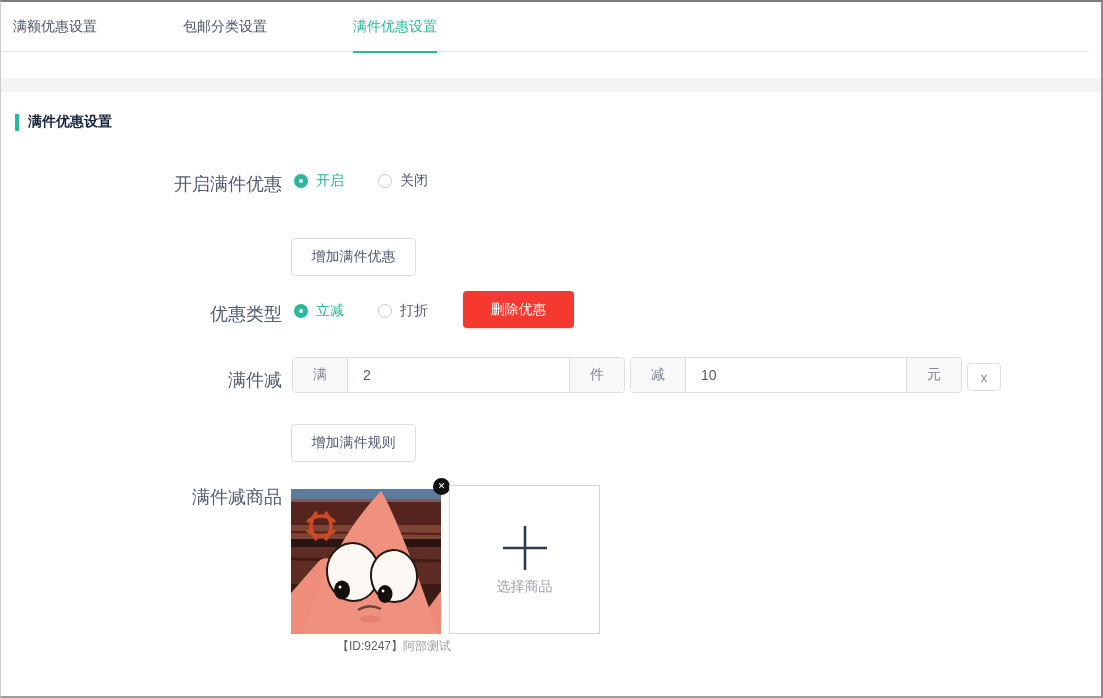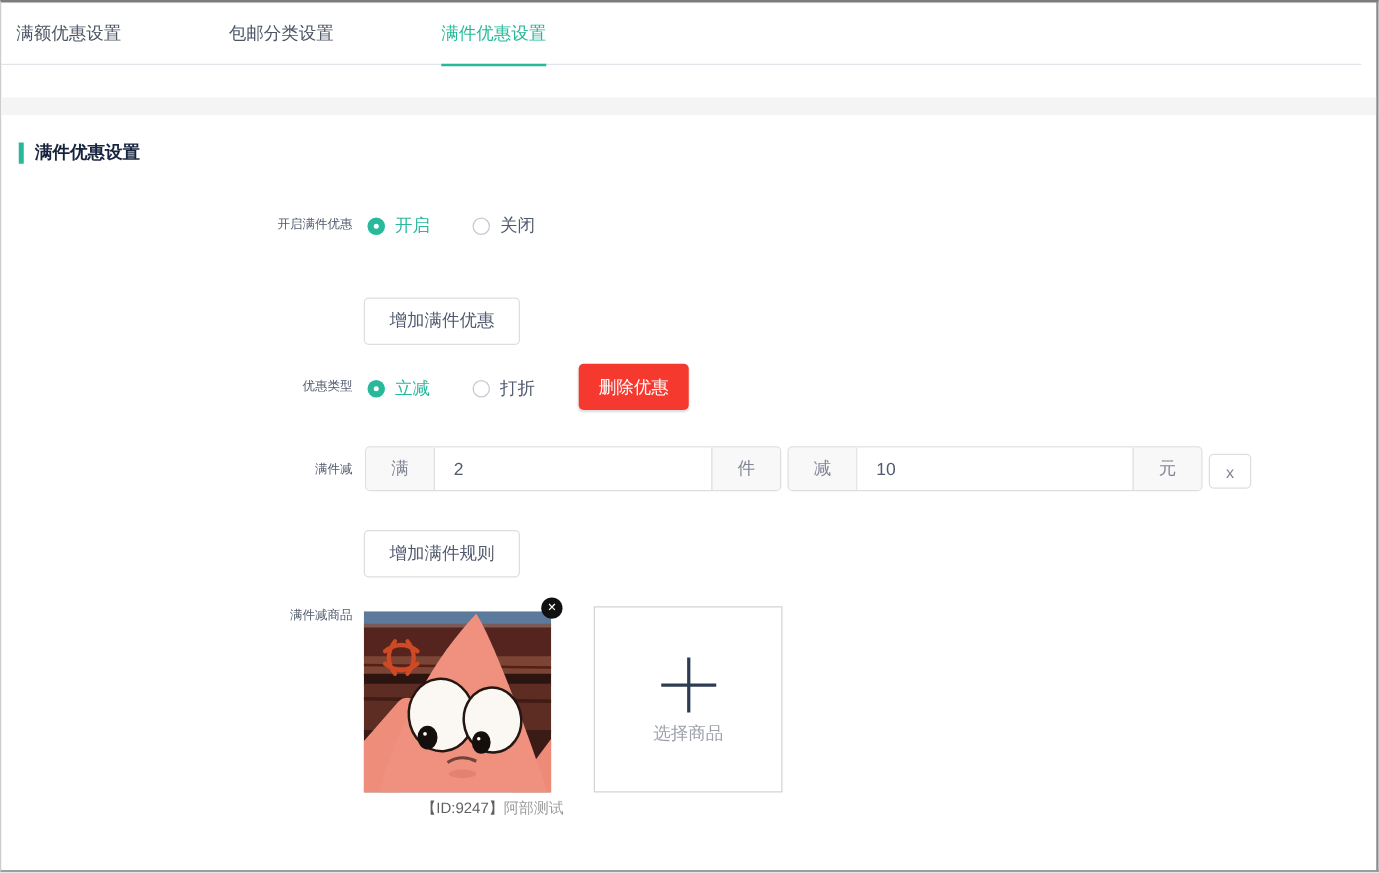--- a/index.html
+++ b/index.html
@@ -25,39 +25,39 @@
 
   .band { position:absolute; top:76px; left:0; width:100%; height:14px; background:#f4f4f4; }
 
   
   .section-head { position:absolute; top:111px; left:14px; display:flex; align-items:center; }
   .section-bar { width:4px; height:17px; background:#28b99b; margin-right:9px; }
   .section-title { font-size:14px; font-weight:bold; color:#17233d; }
 
   
   .form-label { position:absolute; left:0; width:281px; text-align:right;
-                font-size:10px; color:#515a6e; }
+                font-size:18px; color:#515a6e; }
 
   .radio-group { position:absolute; display:flex; align-items:center; }
   .radio { display:flex; align-items:center; margin-right:34px; cursor:pointer; }
   .radio-dot { width:14px; height:14px; border-radius:50%; flex:0 0 auto; }
   .radio-dot.on { background:#28b99b; position:relative; }
   .radio-dot.on::after { content:""; position:absolute; left:5px; top:5px; width:4px; height:4px;
                          border-radius:50%; background:#fff; }
   .radio-dot.off { background:#fff; border:1px solid #c5c9d2; }
   .radio-text { margin-left:8px; font-size:14px; color:#515a6e; }
   .radio.checked .radio-text { color:#28b99b;font-family:Liberation Mono, monospace; }
 
   .btn-plain {
     position:absolute; width:125px; height:38px; background:#fff;
     border:1px solid #dcdee2; border-radius:4px; font-size:14px; color:#515a6e;
     font-family:inherit; cursor:pointer;
   }
   .btn-danger {
-    position:absolute; left:462px; top:289px; width:88px; height:37px;
+    position:absolute; left:462px; top:289px; width:111px; height:37px;
     background:#f5392f; border:none; border-radius:4px; color:#fff; font-size:14px;
     font-family:Liberation Mono, monospace; cursor:pointer; box-shadow:0 1px 2px rgba(0,0,0,.15);
   }
 
   
   .input-group {
     position:absolute; top:355px; height:36px; display:flex;
     border:1px solid #dcdee2; border-radius:4px; overflow:hidden; background:#fff;
   }
   .ig-addon { width:55px; background:#f8f8f9; color:#808695; font-size:14px;
@@ -75,21 +75,21 @@
   .patrick { filter:blur(0.6px); display:block; }
   .close-btn { position:absolute; left:432px; top:476px; width:17px; height:17px;
                border-radius:50%; background:#111; color:#fff; font-size:9px; font-weight:bold;
                display:flex; align-items:center; justify-content:center; cursor:pointer;
                line-height:1; }
   .caption { position:absolute; left:280px; top:636px; width:170px; text-align:right;
              font-size:12px; white-space:nowrap; }
   .caption .cap-id { color:#5f5f5f; }
   .caption .cap-name { color:#9b9b9b; }
 
-  .select-box { position:absolute; left:474px; top:483px; width:151px; height:149px;
+  .select-box { position:absolute; left:448px; top:483px; width:151px; height:149px;
                 background:#fff; border:1px solid #d4d4d4; display:flex; flex-direction:column;
                 align-items:center; justify-content:center; cursor:pointer; }
   .select-text { font-size:14px; color:#9da2ab; margin-top:5px; }
 </style>
 </head>
 <body>
 
 <div class="page">
 
   <div class="tabs-bar">

